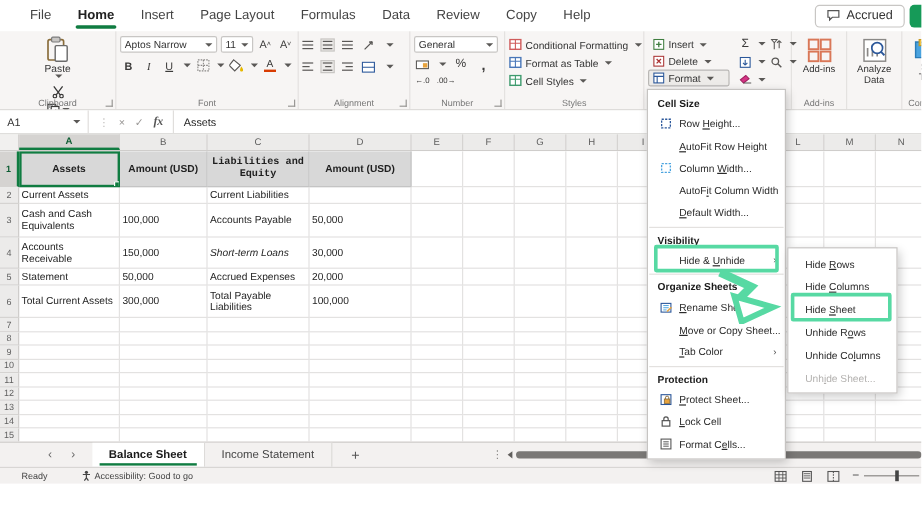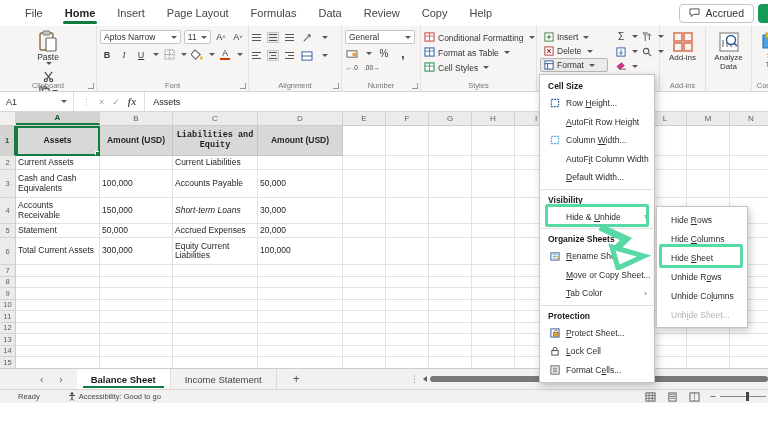--- a/index.html
+++ b/index.html
@@ -536,21 +536,21 @@
         <div class="cell" style="width: 43px;"></div>
         <div class="cell" style="width: 43px;"></div>
         <div class="cell" style="width: 43px;"></div>
         <div class="cell" style="width: 43px;"></div>
         <div class="cell" style="width: 43px;"></div>
       </div>
       <div class="grow" style="height: 27px;">
         <div class="rowhdr">6</div>
         <div class="cell" style="width: 84px;">Total Current Assets</div>
         <div class="cell" style="width: 73px;">300,000</div>
-        <div class="cell" style="width: 85px;">Equity Current Liabilities</div>
+        <div class="cell" style="width: 85px;">Total Payable Liabilities</div>
         <div class="cell" style="width: 85px;">100,000</div>
         <div class="cell" style="width: 43px;"></div>
         <div class="cell" style="width: 43px;"></div>
         <div class="cell" style="width: 43px;"></div>
         <div class="cell" style="width: 43px;"></div>
         <div class="cell" style="width: 43px;"></div>
         <div class="cell" style="width: 43px;"></div>
         <div class="cell" style="width: 43px;"></div>
         <div class="cell" style="width: 43px;"></div>
         <div class="cell" style="width: 43px;"></div>

